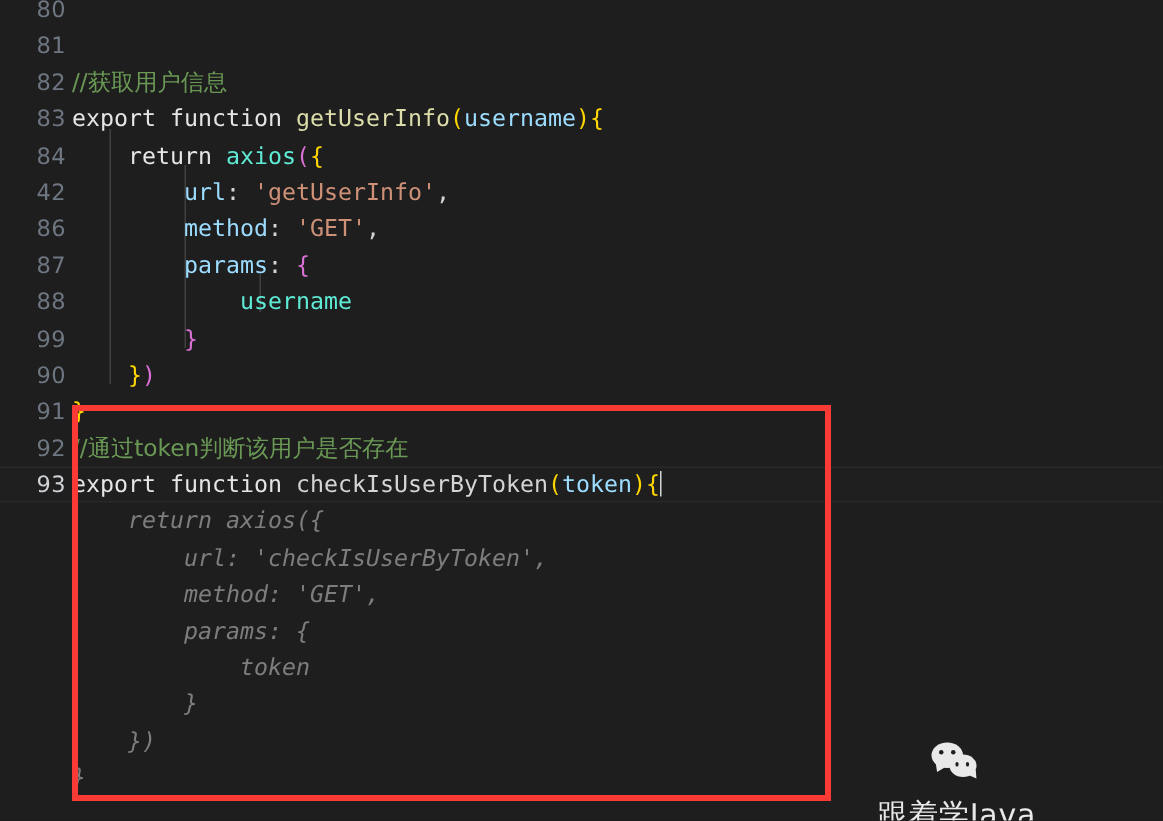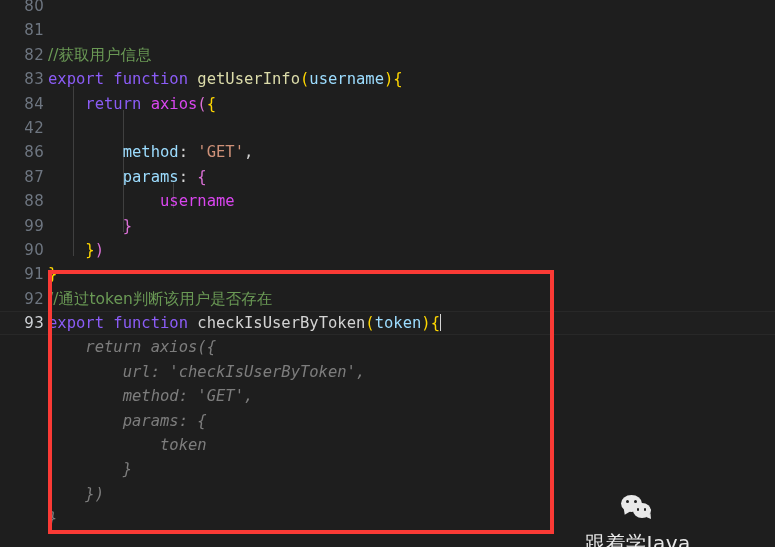--- a/index.html
+++ b/index.html
@@ -50,30 +50,30 @@
     letter-spacing: .3px;
   }
   .row.current .gutter { color: #cfd2d6; }
   .code {
     position: absolute;
     left: 48px; top: 0;
     white-space: pre;
   }
 
   
-  .kw      { color: #8b5cf6; }
+  .kw      { color: #e5e5e5; }
   .fn      { color: #dcdcaa; }
   .var     { color: #9cdcfe; }
   .prop    { color: #9cdcfe; }
   .str     { color: #ce9178; }
   .cmt     { color: #6a9955; }
   .punc    { color: #d4d4d4; }
   .b-yel   { color: #ffd700; }
   .b-pnk   { color: #da70d6; }
-  .plain   { color: #d946ef; }
+  .plain   { color: #5eead4; }
   .ghost   { color: #7d7d7d; font-style: italic; }
 
   .cjk { font-family: "DejaVu Sans", "Liberation Sans", sans-serif; }
 
   
   .guide {
     position: absolute;
     width: 1px;
     background: #404040;
   }
@@ -178,20 +178,21 @@
       <span class="code"><span class="kw">export</span> <span class="kw">function</span> <span class="fn">getUserInfo</span><span class="b-yel">(</span><span class="var">username</span><span class="b-yel">)</span><span class="b-yel">{</span></span>
     </div>
 
     <div class="row">
       <span class="gutter">84</span>
       <span class="code">    <span class="kw">return</span> <span class="plain">axios</span><span class="b-pnk">(</span><span class="b-yel">{</span></span>
     </div>
 
     <div class="row">
       <span class="gutter">42</span>
+      <span class="code">        <span class="prop">url</span><span class="punc">:</span> <span class="str">'getUserInfo'</span><span class="punc">,</span></span>
     </div>
 
     <div class="row">
       <span class="gutter">86</span>
       <span class="code">        <span class="prop">method</span><span class="punc">:</span> <span class="str">'GET'</span><span class="punc">,</span></span>
     </div>
 
     <div class="row">
       <span class="gutter">87</span>
       <span class="code">        <span class="prop">params</span><span class="punc">:</span> <span class="b-pnk">{</span></span>

